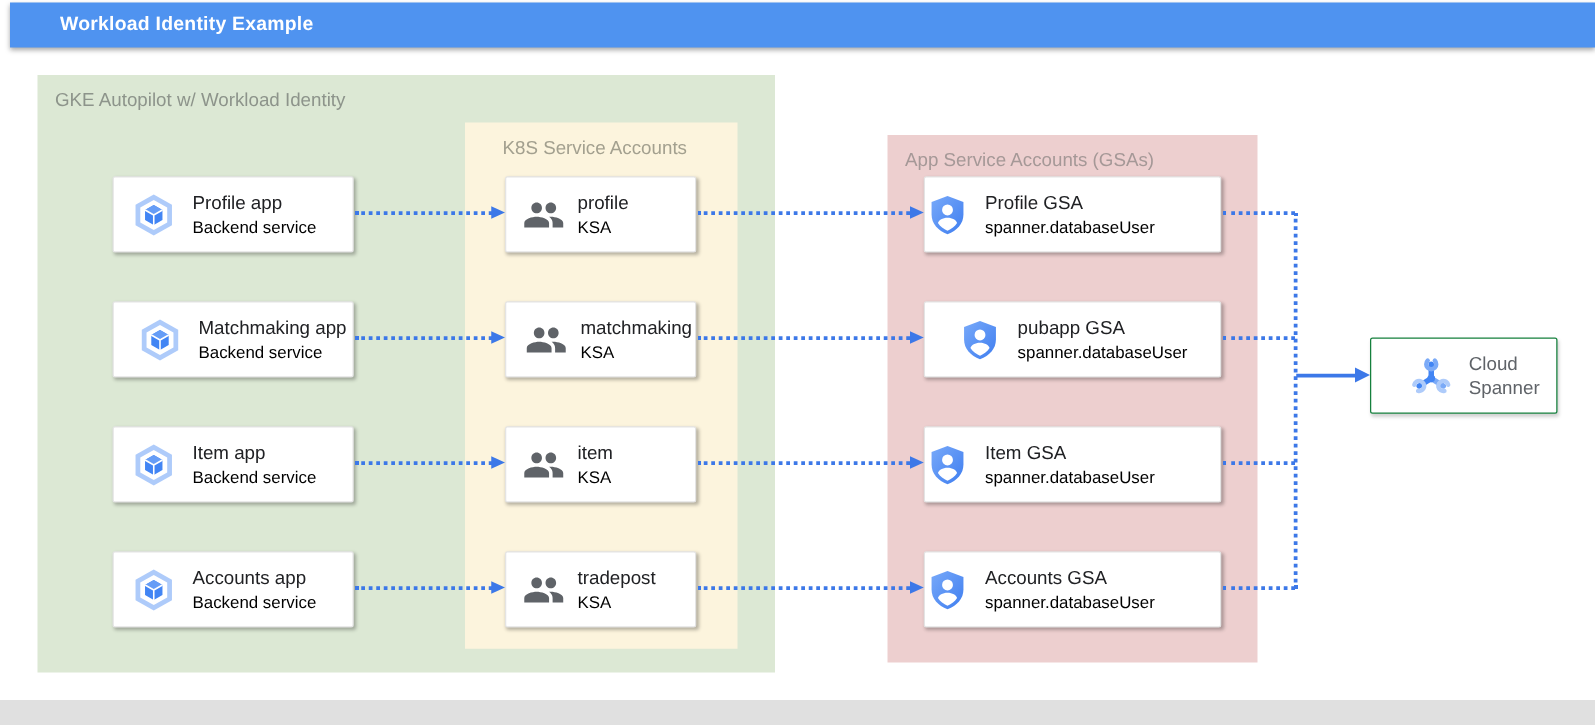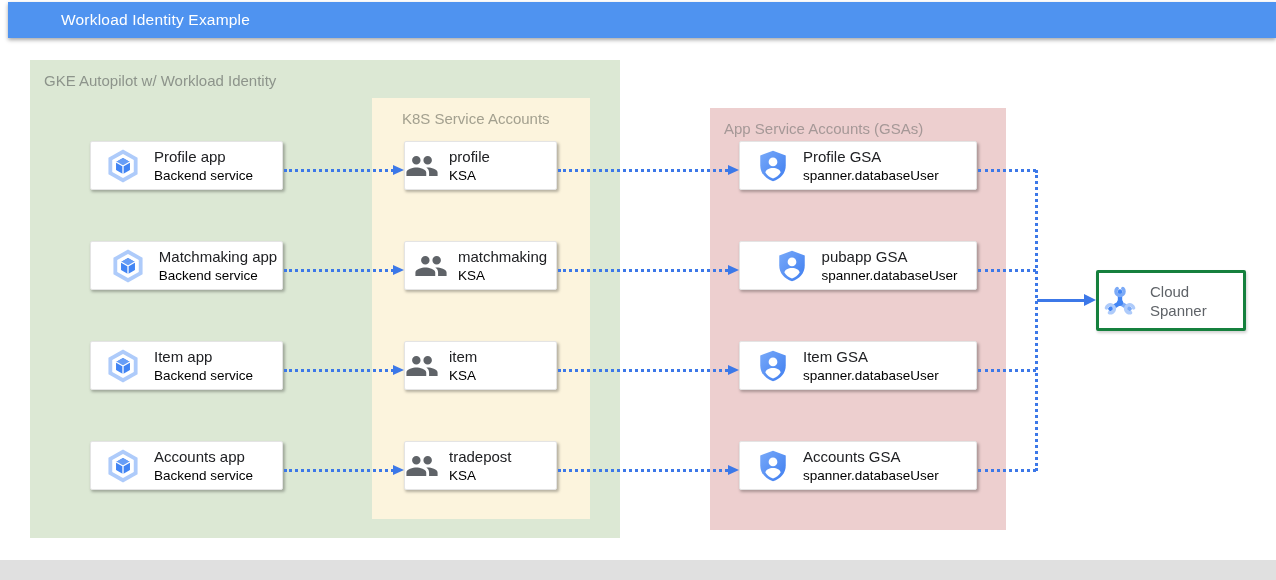--- a/index.html
+++ b/index.html
@@ -7,50 +7,50 @@
   .canvas {
     position:relative; width:1276px; height:580px; overflow:hidden;
     background:#ffffff; font-family:"Liberation Sans", sans-serif;
   }
   
   .titlebar {
     position:absolute; left:8px; top:2px; right:0; height:36px;
     background:#4f93f0; box-shadow:0 2px 4px rgba(0,0,0,0.35);
     display:flex; align-items:center;
   }
-  .titlebar .title { color:#ffffff; font-size:15.5px; font-weight:400; padding-left:53px; letter-spacing:.2px; }
+  .titlebar .title { color:#ffffff; font-size:15.5px; font-weight:700; padding-left:40px; letter-spacing:.2px; }
   
   .zone { position:absolute; }
   .zone-label { font-size:15px; padding:12px 14px; white-space:nowrap; }
   .gke-zone  { left:30px;  top:60px; width:590px; height:478px; background:#dce8d4; }
   .gke-zone .zone-label { color:#8d948b; }
   .ksa-zone  { left:372px; top:98px; width:218px; height:421px; background:#fcf4dd;padding-left:16px; }
   .ksa-zone .zone-label { color:#a3a08f; }
   .gsa-zone  { left:710px; top:98px; width:296px; height:422px; background:#edcfcf;margin-top:10px; }
   .gsa-zone .zone-label { color:#a59897; }
   .footer-bar { position:absolute; left:0; top:560px; width:100%; height:20px; background:#e0e0e0; }
   
   .node {
-    position:absolute; height:49px; background:#ffffff;
+    position:absolute; height:61px; background:#ffffff;
     border:1px solid #e4e4e4; border-radius:2px;
     box-shadow:1.5px 2px 3px rgba(0,0,0,0.28);
     display:flex; align-items:center;
   }
   .node .txt { display:flex; flex-direction:column; justify-content:center; }
   .node .t1 { font-size:15px; color:#202124; line-height:20px; white-space:nowrap; }
   .node .t2 { font-size:13.5px; color:#000000; line-height:18px; white-space:nowrap; }
   .app-node { left:90px;  width:193px; padding-left:13px; gap:12px; }
-  .ksa-node { left:404px; width:153px; gap:10px; }
-  .gsa-node { left:739px; width:238px; padding-left:15px; gap:12px; }
+  .ksa-node { left:404px; width:153px; padding-left:13px; gap:10px; }
+  .gsa-node { left:739px; width:238px; gap:12px; }
   .r0 { top:141px; } .r1 { top:241px;justify-content:center; } .r2 { top:341px; } .r3 { top:441px; }
   .spanner-node {
     position:absolute; left:1096px; top:270px; width:150px; height:61px;
-    background:#fff; border:3px solid #15803d; border-radius:2px;
+    background:#fff; border:1px solid #15803d; border-radius:2px;
     box-shadow:1px 2px 3px rgba(0,0,0,0.18);
-    display:flex; align-items:center; padding-left:0; gap:9px;
+    display:flex; align-items:center; padding-left:27px; gap:9px;
   }
   .spanner-node .t3 { font-size:15px; color:#5f6368; line-height:19px; }
   
   .dotline { position:absolute; height:0; border-top:3px dotted #3c78e8; }
   .vdotline { position:absolute; width:0; border-left:3px dotted #3c78e8; }
   .solidline { position:absolute; height:0; border-top:3px solid #3c78e8; }
   .ahead {
     position:absolute; width:0; height:0;
     border-top:5.5px solid transparent; border-bottom:5.5px solid transparent;
     border-left:11px solid #3c78e8;

